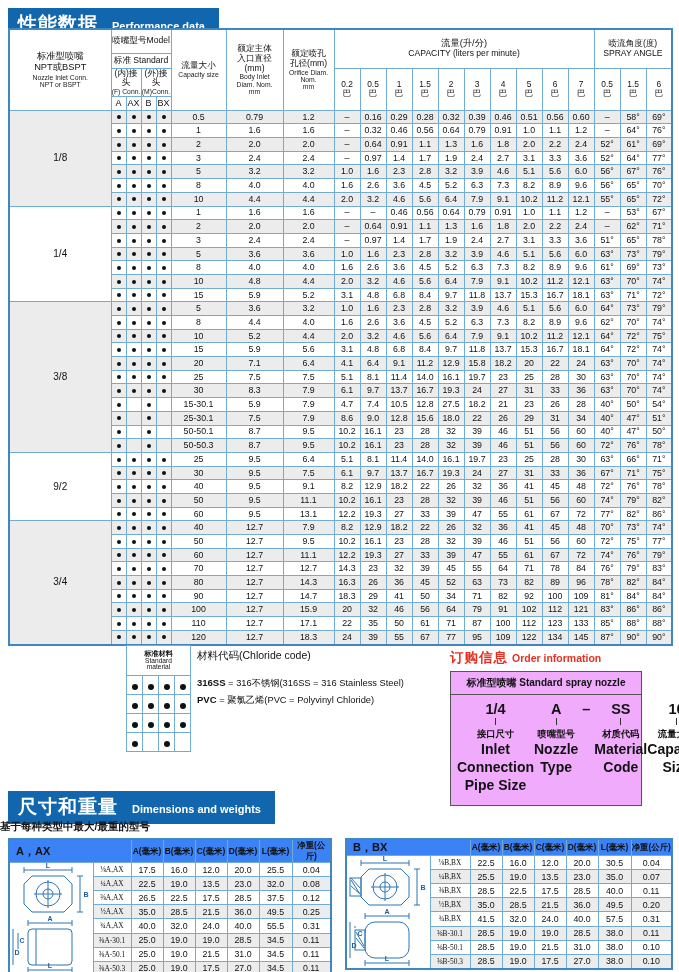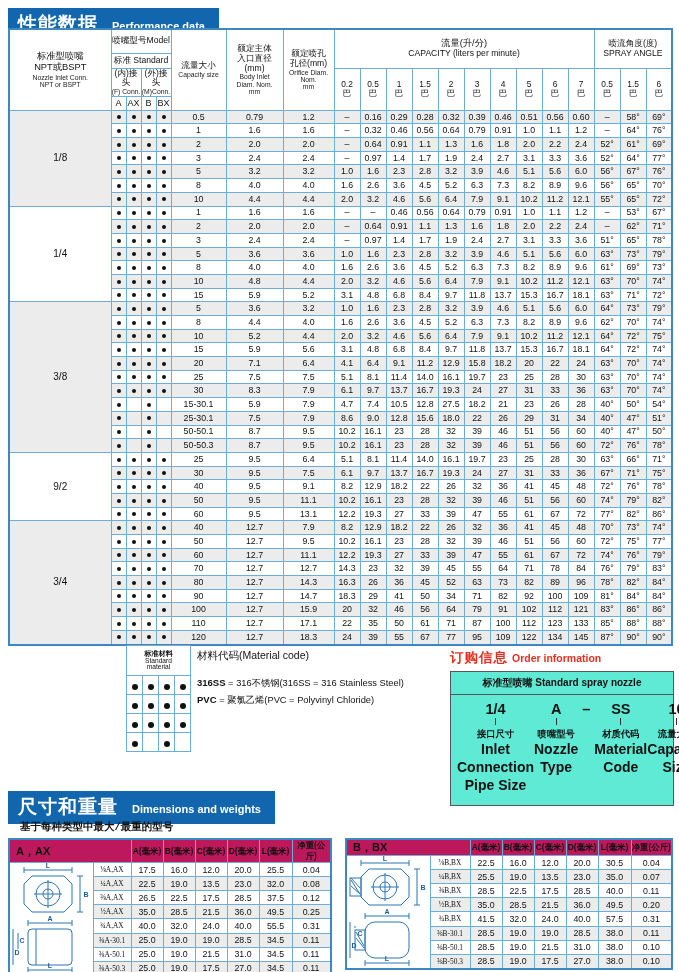--- a/index.html
+++ b/index.html
@@ -35,41 +35,41 @@
   .mat-table td{width:15px;height:15px;}
   .mat-hz{font-size:7.2px;font-weight:bold;display:block;line-height:1.1;}
   .mat-he{font-size:6.6px;display:block;line-height:1;}
   .mdot{display:inline-block;width:6px;height:6px;background:#111;border-radius:50%;}
   .mat-text{margin-left:6px;}
   .mat-title{font-size:10.5px;height:29px;line-height:20px;white-space:nowrap;}
   .mat-line{font-size:9.3px;height:17px;line-height:17px;white-space:nowrap;}
   .mat-line b{font-size:9.5px;}
 
   
-  .order{position:absolute;left:450px;top:648px;width:224px;}
+  .order{position:absolute;left:450px;top:648px;width:192px;}
   .order-title{white-space:nowrap;margin-bottom:4px;}
   .order-title .zh{color:#e63022;font-size:13.5px;font-weight:bold;letter-spacing:1px;}
   .order-title .en{color:#e63022;font-size:10.5px;font-weight:bold;margin-left:4px;}
-  .order-box{border:1px solid #555;background:#5eead4;}
+  .order-box{border:1px solid #555;background:#f0abfc;}
   .order-box-head{border-bottom:1px solid #555;text-align:center;font-weight:bold;font-size:10px;padding:4px 2px;}
   .order-parts{display:flex;padding:6px 6px 10px 6px;}
   .order-part{flex:1;text-align:center;}
   .order-part.dash{flex:0 0 16px;}
   .order-code{font-size:14.5px;font-weight:bold;}
   .order-tick{width:1px;height:7px;background:#333;margin:1px auto 3px auto;}
   .order-lbl{font-size:14px;font-weight:bold;line-height:1.3;}
   .order-lbl.zh{font-size:9.3px;}
 
   
-  .dim-caption{position:absolute;left:20px;top:820px;font-size:10.5px;font-weight:bold;font-family:Liberation Mono, monospace;}
+  .dim-caption{position:absolute;left:0;top:820px;font-size:10.5px;font-weight:bold;}
   .dim{position:absolute;top:838px;border:2px solid #3e87c0;}
   #dim-a{left:8px;width:322px;}
   #dim-b{left:345px;width:326px;}
   .dim th,.dim td{border:1px solid #73abd7;padding:0;text-align:center;font-size:8.8px;height:13px;overflow:hidden;}
-  .dim thead th{height:14px;font-weight:bold;font-size:8.4px;background:#be185d;}
+  .dim thead th{height:14px;font-weight:bold;font-size:8.4px;background:#3b82f6;}
   .dim .dim-title{text-align:left;padding-left:6px;font-size:11px;}
   .dim tbody tr:nth-child(even) td{background:#ececec;}
   .dim td.model-cell{font-size:7.4px;font-family:Liberation Serif, serif;}
   .dim td.diag-cell{background:#fff;vertical-align:middle;}
 </style>
 </head>
 <body>
 
 <div class="banner" style="left:8px;top:8px;">
   <span class="zh">性能数据</span><span class="en">Performance data</span>
@@ -1100,21 +1100,21 @@
         </tr>
         <tr>
           <td><span class="mdot"></span></td>
           <td></td>
           <td><span class="mdot"></span></td>
           <td></td>
         </tr>
       </tbody>
   </table>
   <div class="mat-text" id="mat-text">
-    <div class="mat-title">材料代码(Material code)</div>
+    <div class="mat-title">材料代码(Chloride code)</div>
       <div class="mat-line"><b>316SS</b> = 316不锈钢(316SS = 316 Stainless Steel)</div>
       <div class="mat-line"><b>PVC</b> = 聚氯乙烯(PVC = Polyvinyl Chloride)</div>
     </div>
 </div>
 
 <div class="order">
   <div class="order-title">
     <span class="zh">订购信息</span><span class="en">Order information</span>
   </div>
   <div class="order-box">

